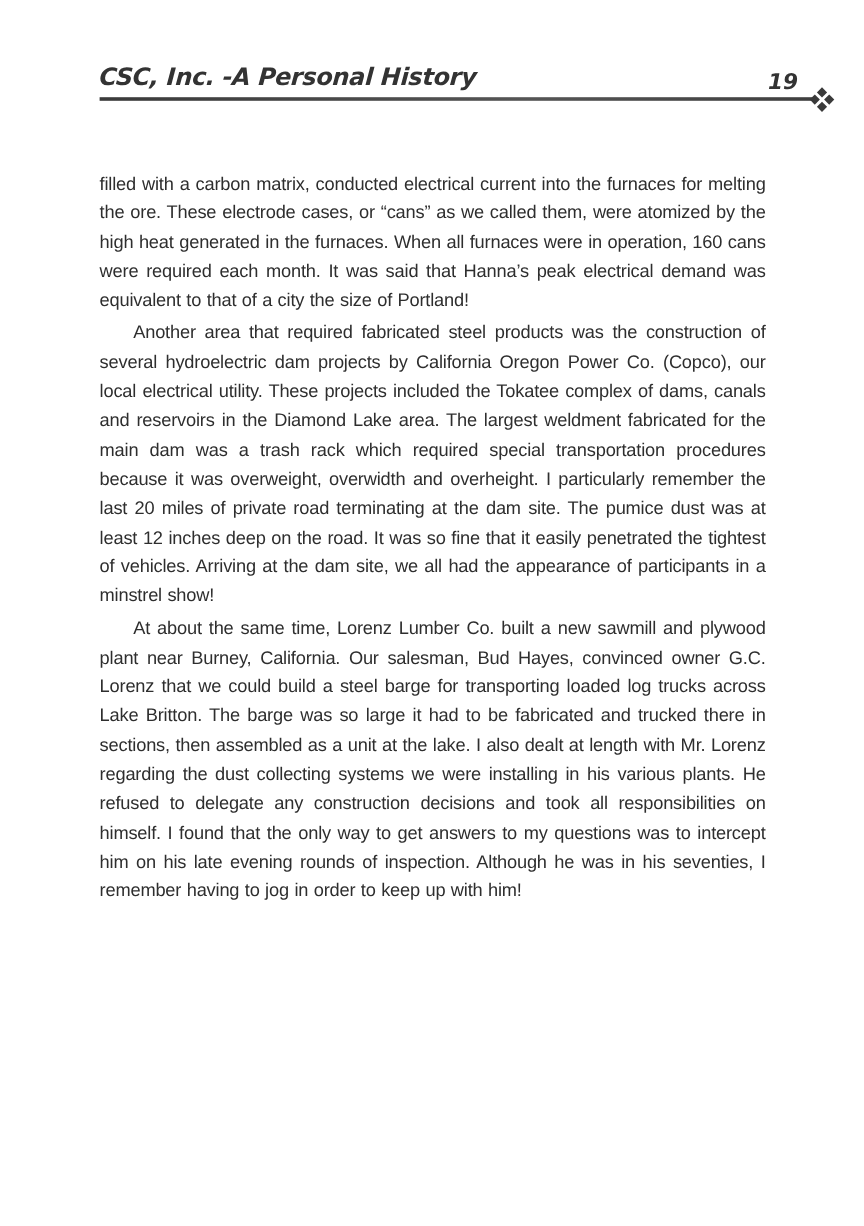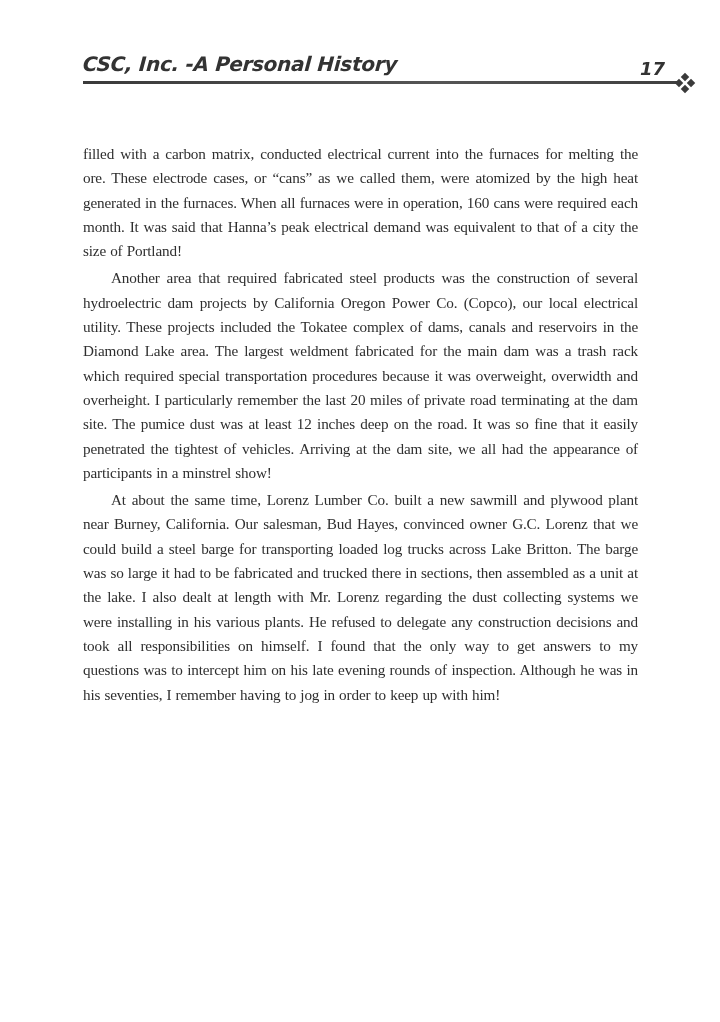--- a/index.html
+++ b/index.html
@@ -30,33 +30,33 @@
   .ornament span {
     position: absolute; width: 6px; height: 6px; background: #3a3a3a; transform: rotate(45deg);
   }
   .ornament .d1 { left: 9px; top: 2px; }
   .ornament .d2 { left: 3px; top: 8px; }
   .ornament .d3 { left: 15px; top: 8px; }
   .ornament .d4 { left: 9px; top: 14px; }
 
   .body-text {
     position: absolute; left: 83px; top: 142px; width: 555px;
-    font-family: Liberation Serif, serif; font-size: 15.2px; line-height: 24.3px;
+    font-family: Liberation Sans, sans-serif; font-size: 15.2px; line-height: 24.3px;
     color: #2e2e2e; text-align: justify; letter-spacing: -0.15px; word-spacing: 0.5px;
   }
   .body-text p { margin: 0 0 3px 0; }
   .body-text p.indent { text-indent: 28px; }
 </style>
 </head>
 <body>
 
 <div class="page">
   <div class="running-head">
     <span class="running-title">CSC, Inc. -A Personal History</span>
-    <span class="page-number">17</span>
+    <span class="page-number">19</span>
   </div>
   <div class="head-rule"></div>
   <div class="ornament">
     <span class="d1"></span>
     <span class="d2"></span>
     <span class="d3"></span>
     <span class="d4"></span>
   </div>
 
   <div class="body-text">

